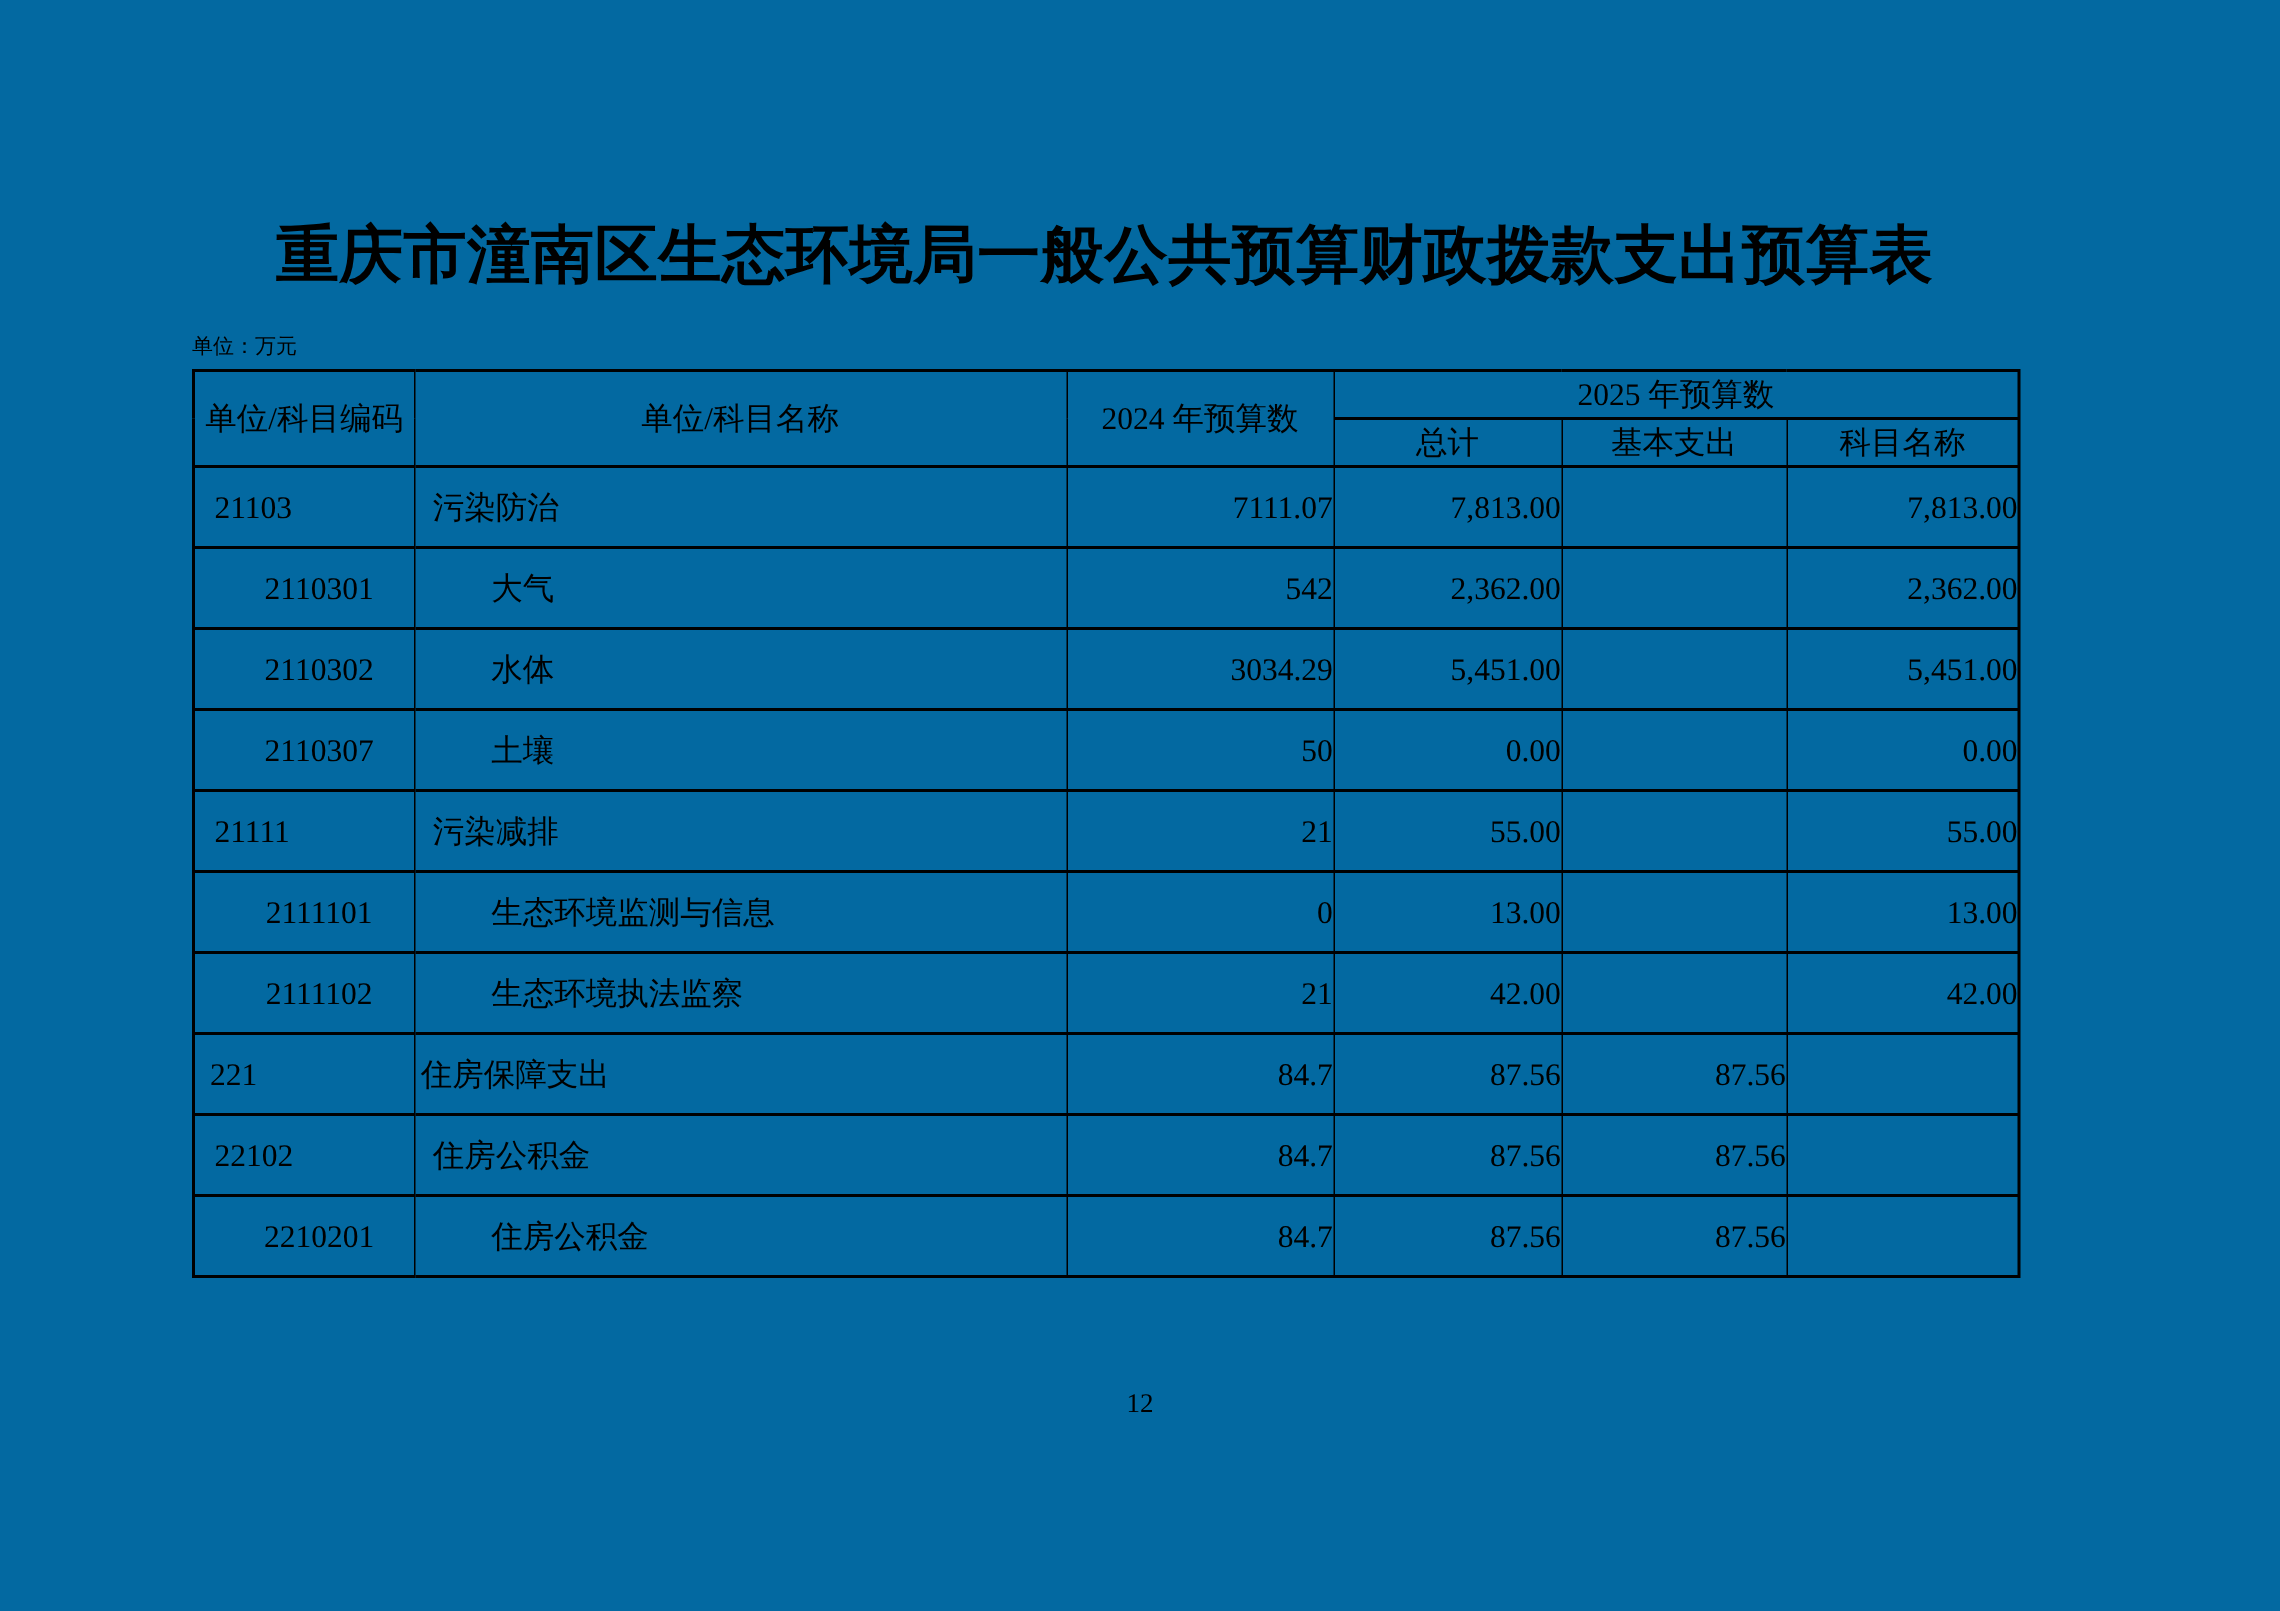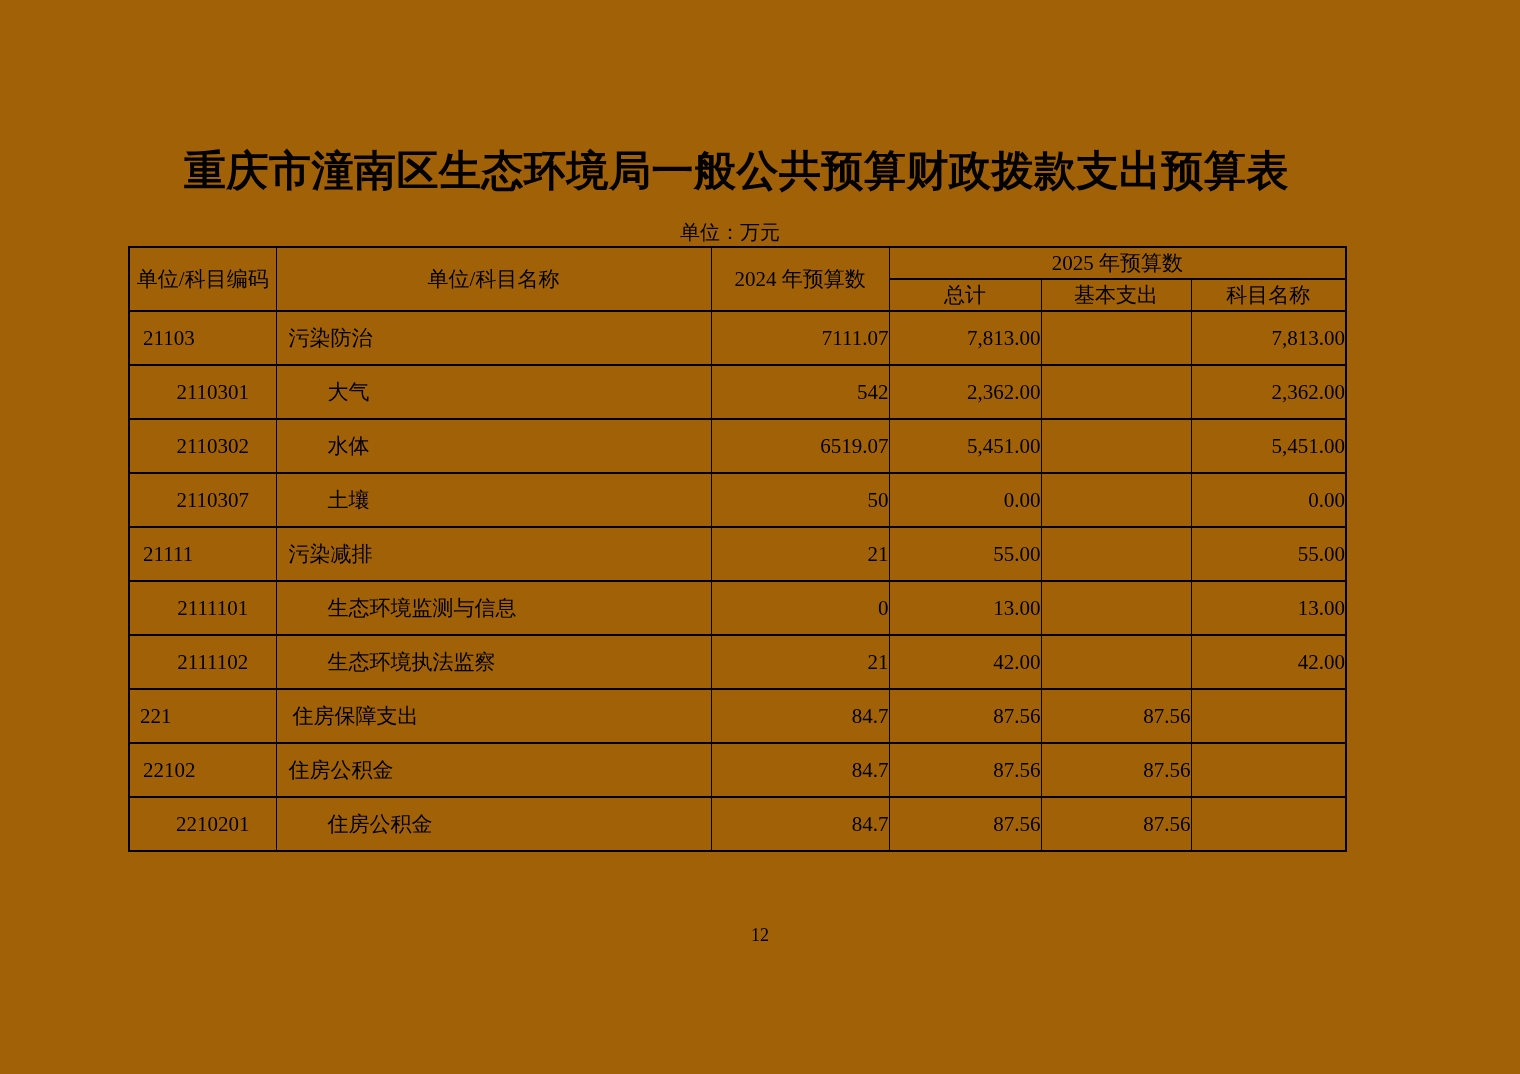--- a/index.html
+++ b/index.html
@@ -6,42 +6,42 @@
     margin: 0;
     padding: 0;
     background: #ffffff;
     font-family: "Liberation Serif", "DejaVu Serif", serif;
     color: #000000;
   }
   .page {
     position: relative;
     width: 1520px;
     height: 1074px;
-    background: #a16207;
+    background: #0369a1;
     overflow: hidden;
   }
   .content {
     width: 1217px;
     margin-left: 128px;
     padding-top: 148px;
   }
   .doc-title {
     margin: 0;
     font-size: 42px;
     line-height: 46px;
     font-weight: bold;
     text-align: center;
     letter-spacing: 0.5px;
     white-space: nowrap;
   }
   .unit-note {
     margin-top: 26px;
-    font-size: 20px;
+    font-size: 14px;
     line-height: 24px;
-    text-align: center;
+    text-align: left;
     padding-right: 13px;
   }
   table.budget {
     margin-top: 2px;
     border-collapse: collapse;
     table-layout: fixed;
     width: 1217px;
     border: 2px solid #000;
   }
   table.budget th,
@@ -67,21 +67,21 @@
   .col-project { width: 155px; }
   td.cell-num {
     text-align: right;
     padding-right: 10px;
   }
   td.cell-code { text-align: left; }
   td.cell-code.lvl0 { padding-left: 10px; }
   td.cell-code.lvl1 { padding-left: 13px; }
   td.cell-code.lvl2 { padding-left: 20px; text-align: center; }
   td.cell-name { text-align: left; }
-  td.cell-name.lvl0 { padding-left: 16px; }
+  td.cell-name.lvl0 { padding-left: 4px; }
   td.cell-name.lvl1 { padding-left: 12px; }
   td.cell-name.lvl2 { padding-left: 51px; }
   .footnote {
     margin-top: 14px;
     font-size: 20px;
     line-height: 28px;
     text-align: left;
   }
   .page-number {
     margin-top: 72px;
@@ -138,21 +138,21 @@
     <td class="cell-name lvl2">大气</td>
     <td class="cell-num">542</td>
     <td class="cell-num">2,362.00</td>
     <td class="cell-num"></td>
     <td class="cell-num">2,362.00</td>
   </tr>
 
   <tr>
     <td class="cell-code lvl2">2110302</td>
     <td class="cell-name lvl2">水体</td>
-    <td class="cell-num">6519.07</td>
+    <td class="cell-num">3034.29</td>
     <td class="cell-num">5,451.00</td>
     <td class="cell-num"></td>
     <td class="cell-num">5,451.00</td>
   </tr>
 
   <tr>
     <td class="cell-code lvl2">2110307</td>
     <td class="cell-name lvl2">土壤</td>
     <td class="cell-num">50</td>
     <td class="cell-num">0.00</td>

